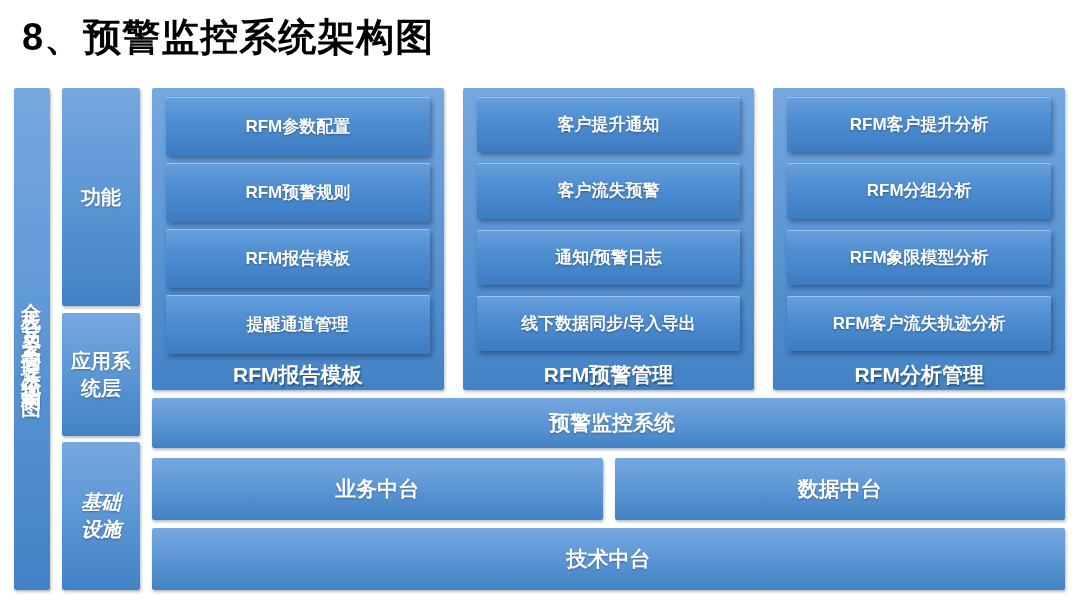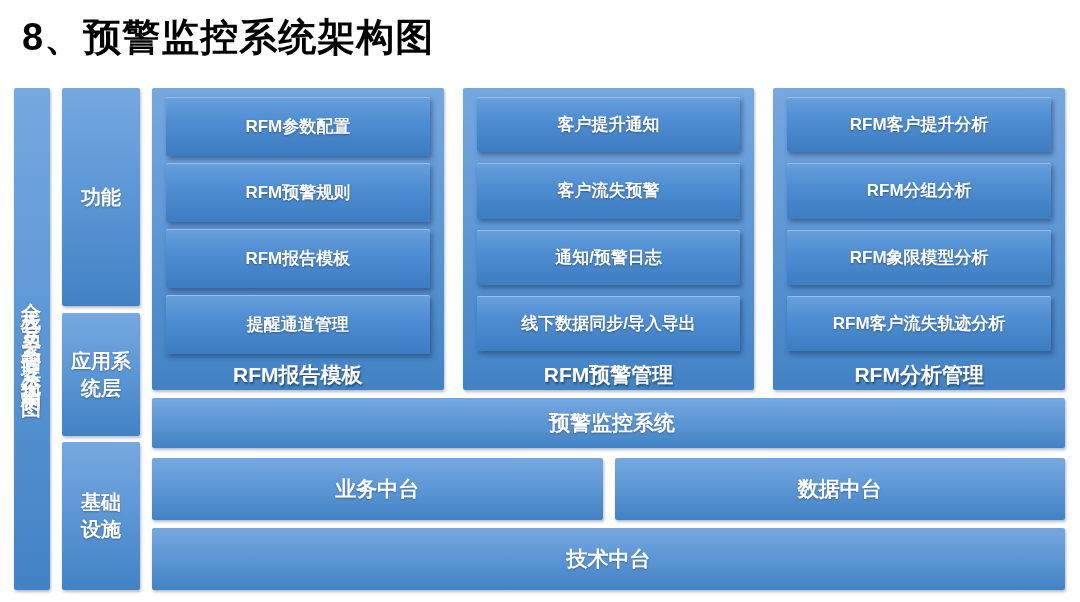--- a/index.html
+++ b/index.html
@@ -21,21 +21,21 @@
   .vbar{width:36px;height:502px;margin-right:12px;display:flex;align-items:center;justify-content:center;}
   .vbar .vtext{writing-mode:vertical-rl;text-orientation:upright;font-size:20px;font-weight:700;
     letter-spacing:8px;text-shadow:0 1px 2px rgba(0,0,0,.3);}
 
   .col2{width:78px;margin-right:12px;display:flex;flex-direction:column;}
   .layer{display:flex;align-items:center;justify-content:center;text-align:center;
     font-size:20px;font-weight:700;line-height:1.35;white-space:pre-line;
     text-shadow:0 1px 2px rgba(0,0,0,.3);}
   .layer-func{height:242px;margin-bottom:7px;}
   .layer-app{height:136px;margin-bottom:6px;}
-  .layer-infra{height:164px;}
+  .layer-infra{height:164px;font-style:italic;}
 
   .main{flex:1;display:flex;flex-direction:column;}
   .panels-row{height:302px;display:flex;gap:19px;margin-bottom:8px;}
   .panel{flex:1;display:flex;flex-direction:column;padding:9px 14px 0;box-sizing:border-box;}
   .panel-boxes{flex:1;display:flex;flex-direction:column;}
   .panel-boxes.g5{gap:7px;padding-bottom:6px;}
   .panel-boxes.g4{gap:11px;padding-bottom:9px;}
   .panel-boxes .innerbox{flex:1;}
   .panel-caption{height:30px;display:flex;align-items:center;justify-content:center;
     font-size:21px;font-weight:700;text-shadow:1px 2px 2px rgba(0,0,0,.4);}

